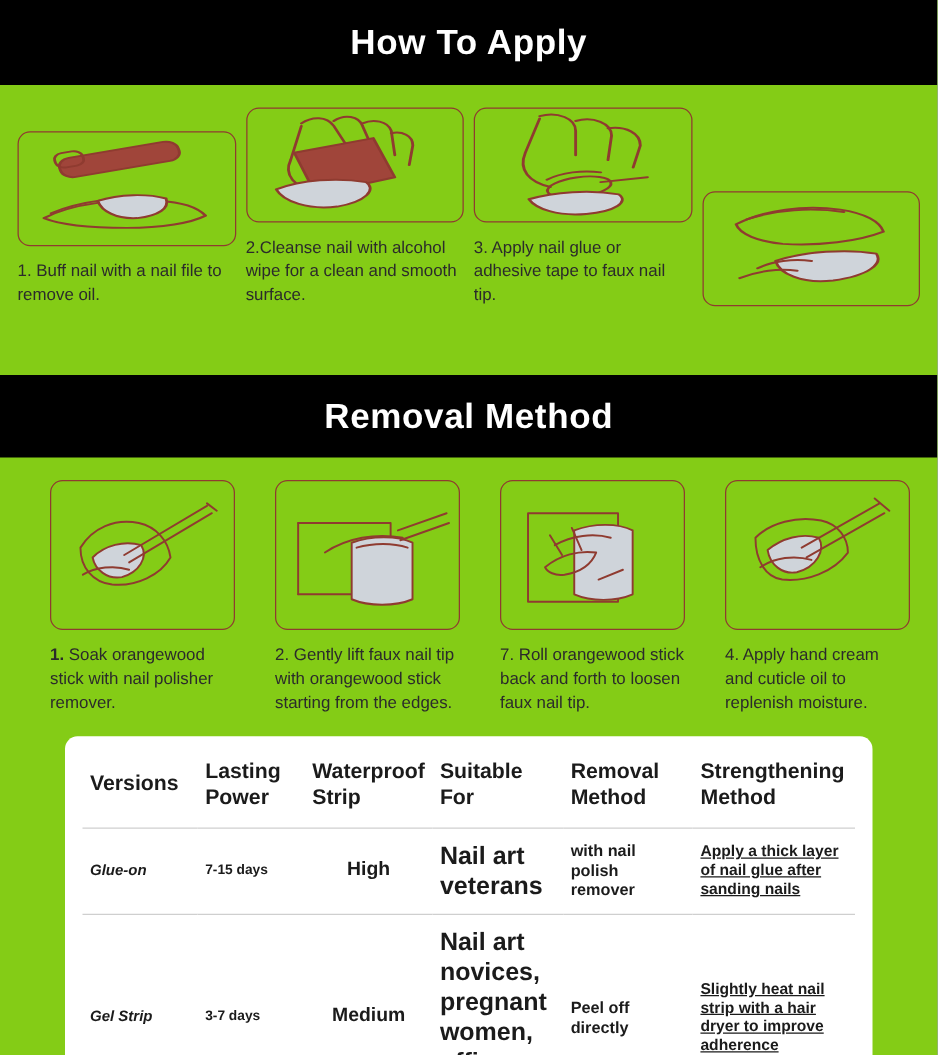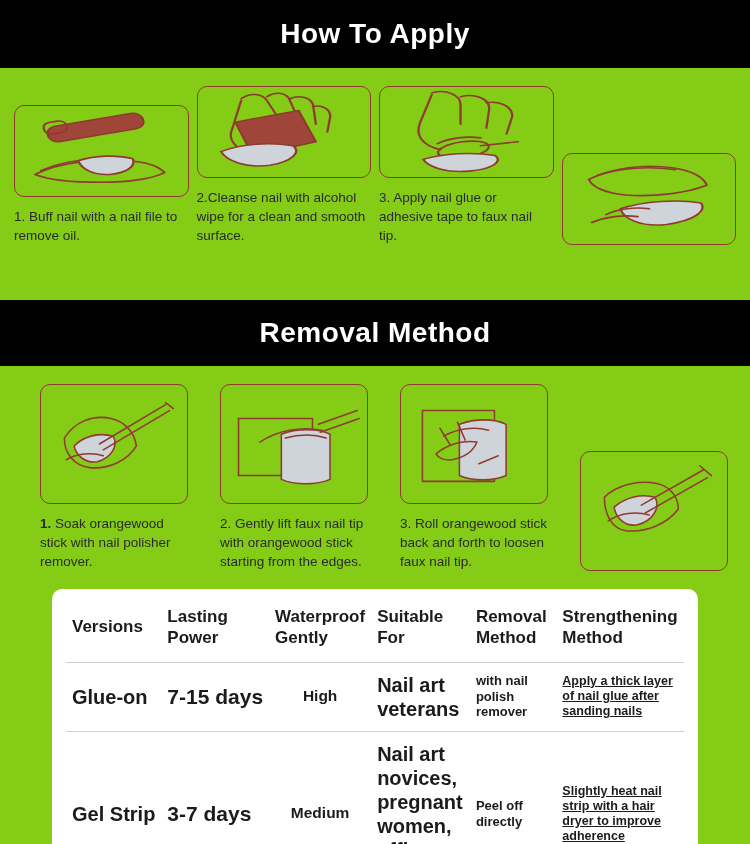--- a/index.html
+++ b/index.html
@@ -86,22 +86,22 @@
   thead th {
     font-size: 17px;
     font-weight: bold;
     border-bottom: 1px solid #cfcfcf;
     line-height: 1.18;
     padding-bottom: 14px;
     padding-top: 12px;
   }
   tbody tr + tr td { border-top: 1px solid #cfcfcf; }
   tbody td { font-weight: bold; line-height: 1.2; }
-  td.c0 { font-size: 20px; white-space: nowrap; }
-  td.c1 { font-size: 21px; white-space: nowrap; }
+  td.c0 { font-size: 12px; white-space: nowrap; font-style: italic; }
+  td.c1 { font-size: 11px; white-space: nowrap; }
   td.c2 { font-size: 15.5px; text-align: center; }
   td.c3 { font-size: 20px; }
   td.c4 { font-size: 13px; }
   td.c5 { font-size: 12.5px; text-decoration: underline; }
   .col0 { width: 15%; }
   .col1 { width: 14%; }
   .col2 { width: 16%; }
   .col3 { width: 17%; }
   .col4 { width: 17%; }
   .col5 { width: 21%; }
@@ -225,54 +225,55 @@
           <svg class="art" viewBox="0 0 150 120" preserveAspectRatio="none">
             <path d="M22 26 L96 26 L96 98 L22 98 Z"></path>
             <path class="fill-white" d="M60 40 C76 34 96 34 108 40 L108 92 C94 98 74 98 60 92 Z"></path>
             <path d="M44 52 C58 44 76 42 90 46"></path>
             <path d="M36 70 C48 60 64 56 78 58 C74 68 64 74 52 76 C44 77 38 74 36 70 Z"></path>
             <path d="M50 60 L40 44"></path>
             <path d="M66 56 L58 38"></path>
             <path d="M80 80 L100 72"></path>
           </svg>
         </div>
-        <div class="step-text">3. Roll orangewood stick back and forth to loosen faux nail tip.</div>
+        <div class="step-text">7. Roll orangewood stick back and forth to loosen faux nail tip.</div>
       </div>
 
       <div class="step">
         <div class="thumb">
           <svg class="art" viewBox="0 0 150 120" preserveAspectRatio="none">
             <path d="M24 46 C36 34 58 28 78 32 C92 35 100 46 100 58 C88 74 66 82 46 80 C32 78 24 64 24 46 Z"></path>
             <path class="fill-white" d="M34 56 C46 46 62 42 76 46 C82 56 74 70 58 74 C46 76 36 68 34 56 Z"></path>
             <path d="M28 70 C40 62 56 60 70 64"></path>
             <path d="M62 54 L126 18"></path>
             <path d="M66 62 L130 26"></path>
             <path d="M122 14 L134 24"></path>
           </svg>
         </div>
+        <div class="step-text">4. Apply hand cream and cuticle oil to replenish moisture.</div>
       </div>
 
     </div>
   </div>
 
   <div class="table-wrap">
     <table>
       <colgroup>
         <col class="col0">
           <col class="col1">
           <col class="col2">
           <col class="col3">
           <col class="col4">
           <col class="col5">
       </colgroup>
       <thead>
         <tr>
           <th>Versions</th>
           <th>Lasting Power</th>
-          <th>Waterproof Gently</th>
+          <th>Waterproof Strip</th>
           <th>Suitable For</th>
           <th>Removal Method</th>
           <th>Strengthening Method</th>
         </tr>
       </thead>
       <tbody>
         <tr>
           <td class="c0">Glue-on</td>
           <td class="c1">7-15 days</td>
           <td class="c2">High</td>

